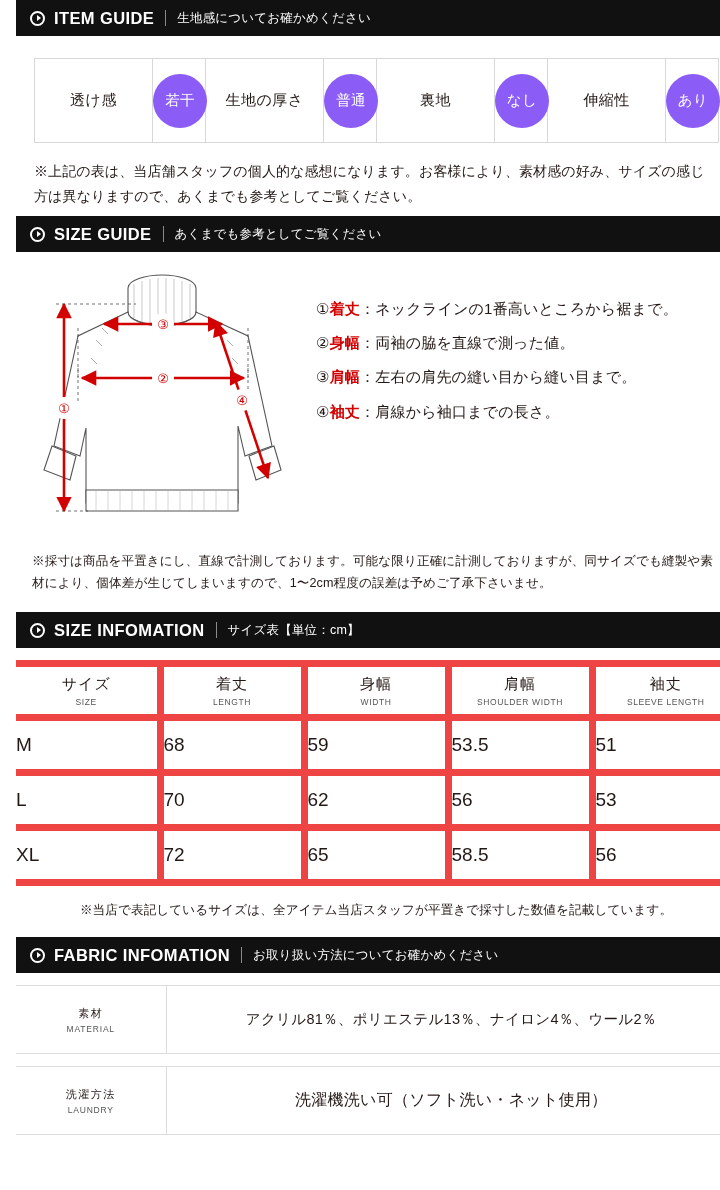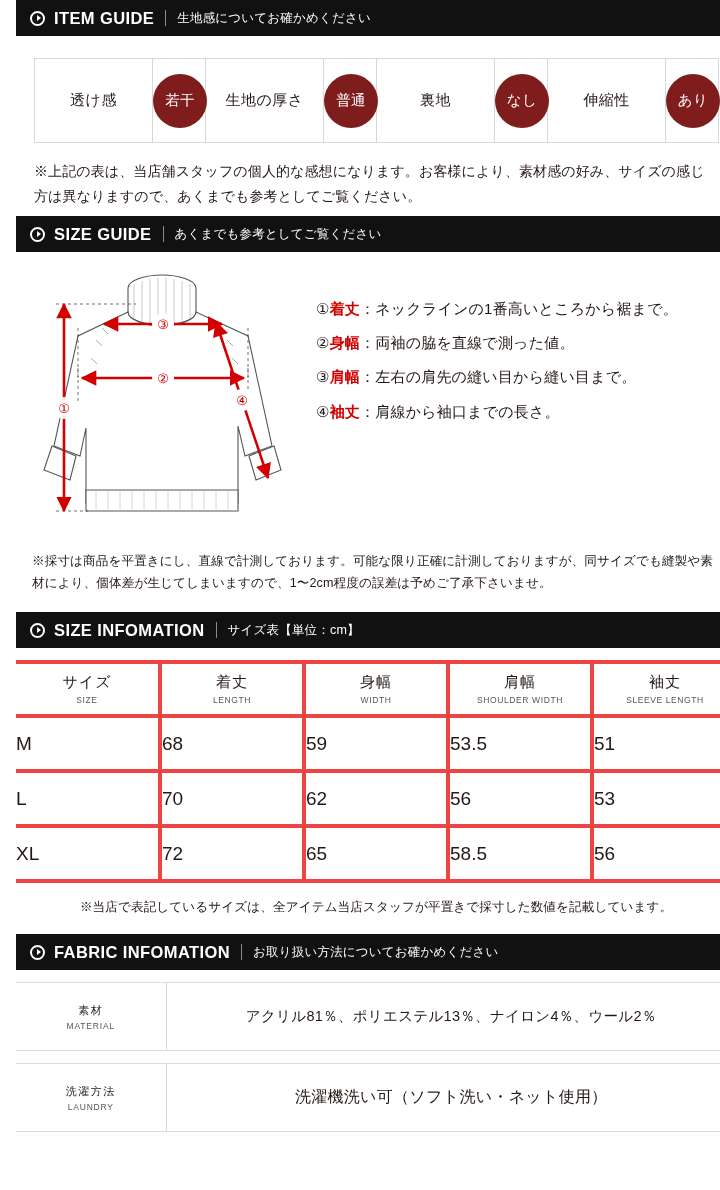--- a/index.html
+++ b/index.html
@@ -70,21 +70,21 @@
     border: 1px solid #d8d8d8;
     height: 84px;
     vertical-align: middle;
     text-align: center;
   }
   .ig-label { font-size: 15px; letter-spacing: 0.5px; width: 118px; }
   .ig-valcell { width: 53px; }
   .badge {
     width: 54px; height: 54px;
     border-radius: 50%;
-    background: #7f1d1d;
+    background: #8b5cf6;
     color: #ffffff;
     font-size: 14.5px;
     display: inline-flex;
     align-items: center;
     justify-content: center;
     letter-spacing: 0.3px;
   }
 
   .note {
     font-size: 14px;
@@ -119,21 +119,21 @@
     line-height: 2.28;
     letter-spacing: 0.2px;
   }
   .guide-legend .red { color: #d30000; font-weight: bold; }
   .si-table {
     width: 720px;
     border-collapse: collapse;
     table-layout: fixed;
   }
   .si-table th, .si-table td {
-    border: 4px solid #ef4444;
+    border: 7px solid #ef4444;
   }
   .si-table th {
     height: 54px;
     font-weight: normal;
     padding: 6px 0;
   }
   .si-table th .jp { font-size: 15px; display: block; letter-spacing: 1px; }
   .si-table th .en { font-size: 8.5px; display: block; color: #555; letter-spacing: 0.6px; margin-top: 3px; }
   .si-table td { height: 55px; font-size: 19px; }
   .si-table td.sz { font-size: 19px; }

